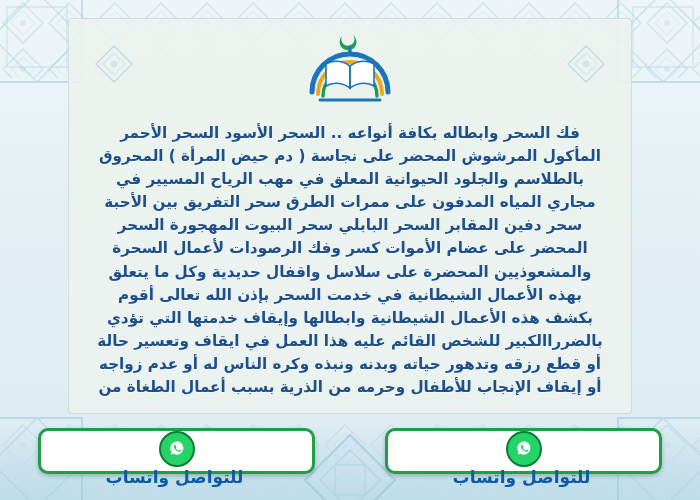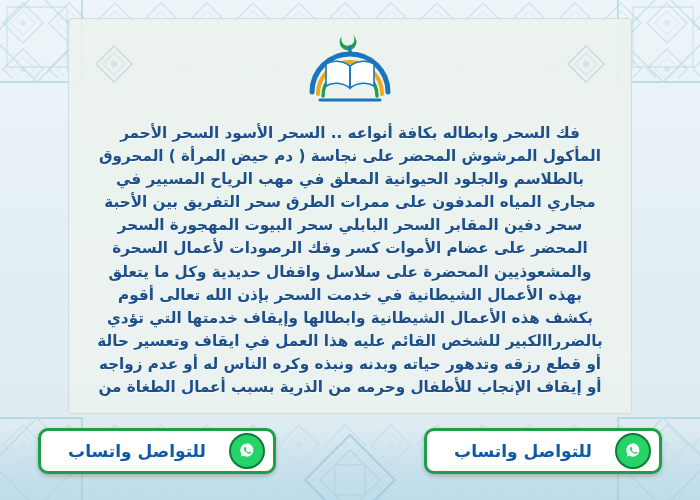--- a/index.html
+++ b/index.html
@@ -107,26 +107,26 @@
     letter-spacing: 0px;
     overflow: hidden;
     text-shadow: 0 1px 0 rgba(255,255,255,0.6);
   }
 
   
   .wa-btn {
     position: absolute;
     bottom: 26px;
     height: 46px;
-    width: 238px;
+    width: 277px;
     background: #ffffff;
     border: 3px solid #1e9e46;
     border-radius: 10px;
     display: flex;
-    flex-direction: row;
+    flex-direction: column;
     align-items: center;
     box-shadow: 0 2px 4px rgba(0,0,0,0.22);
     padding: 0 8px;
     box-sizing: border-box;
   }
   .wa-btn.right { right: 38px; }
   .wa-btn.left  { left: 38px; }
 
   .wa-icon {
     width: 36px;

